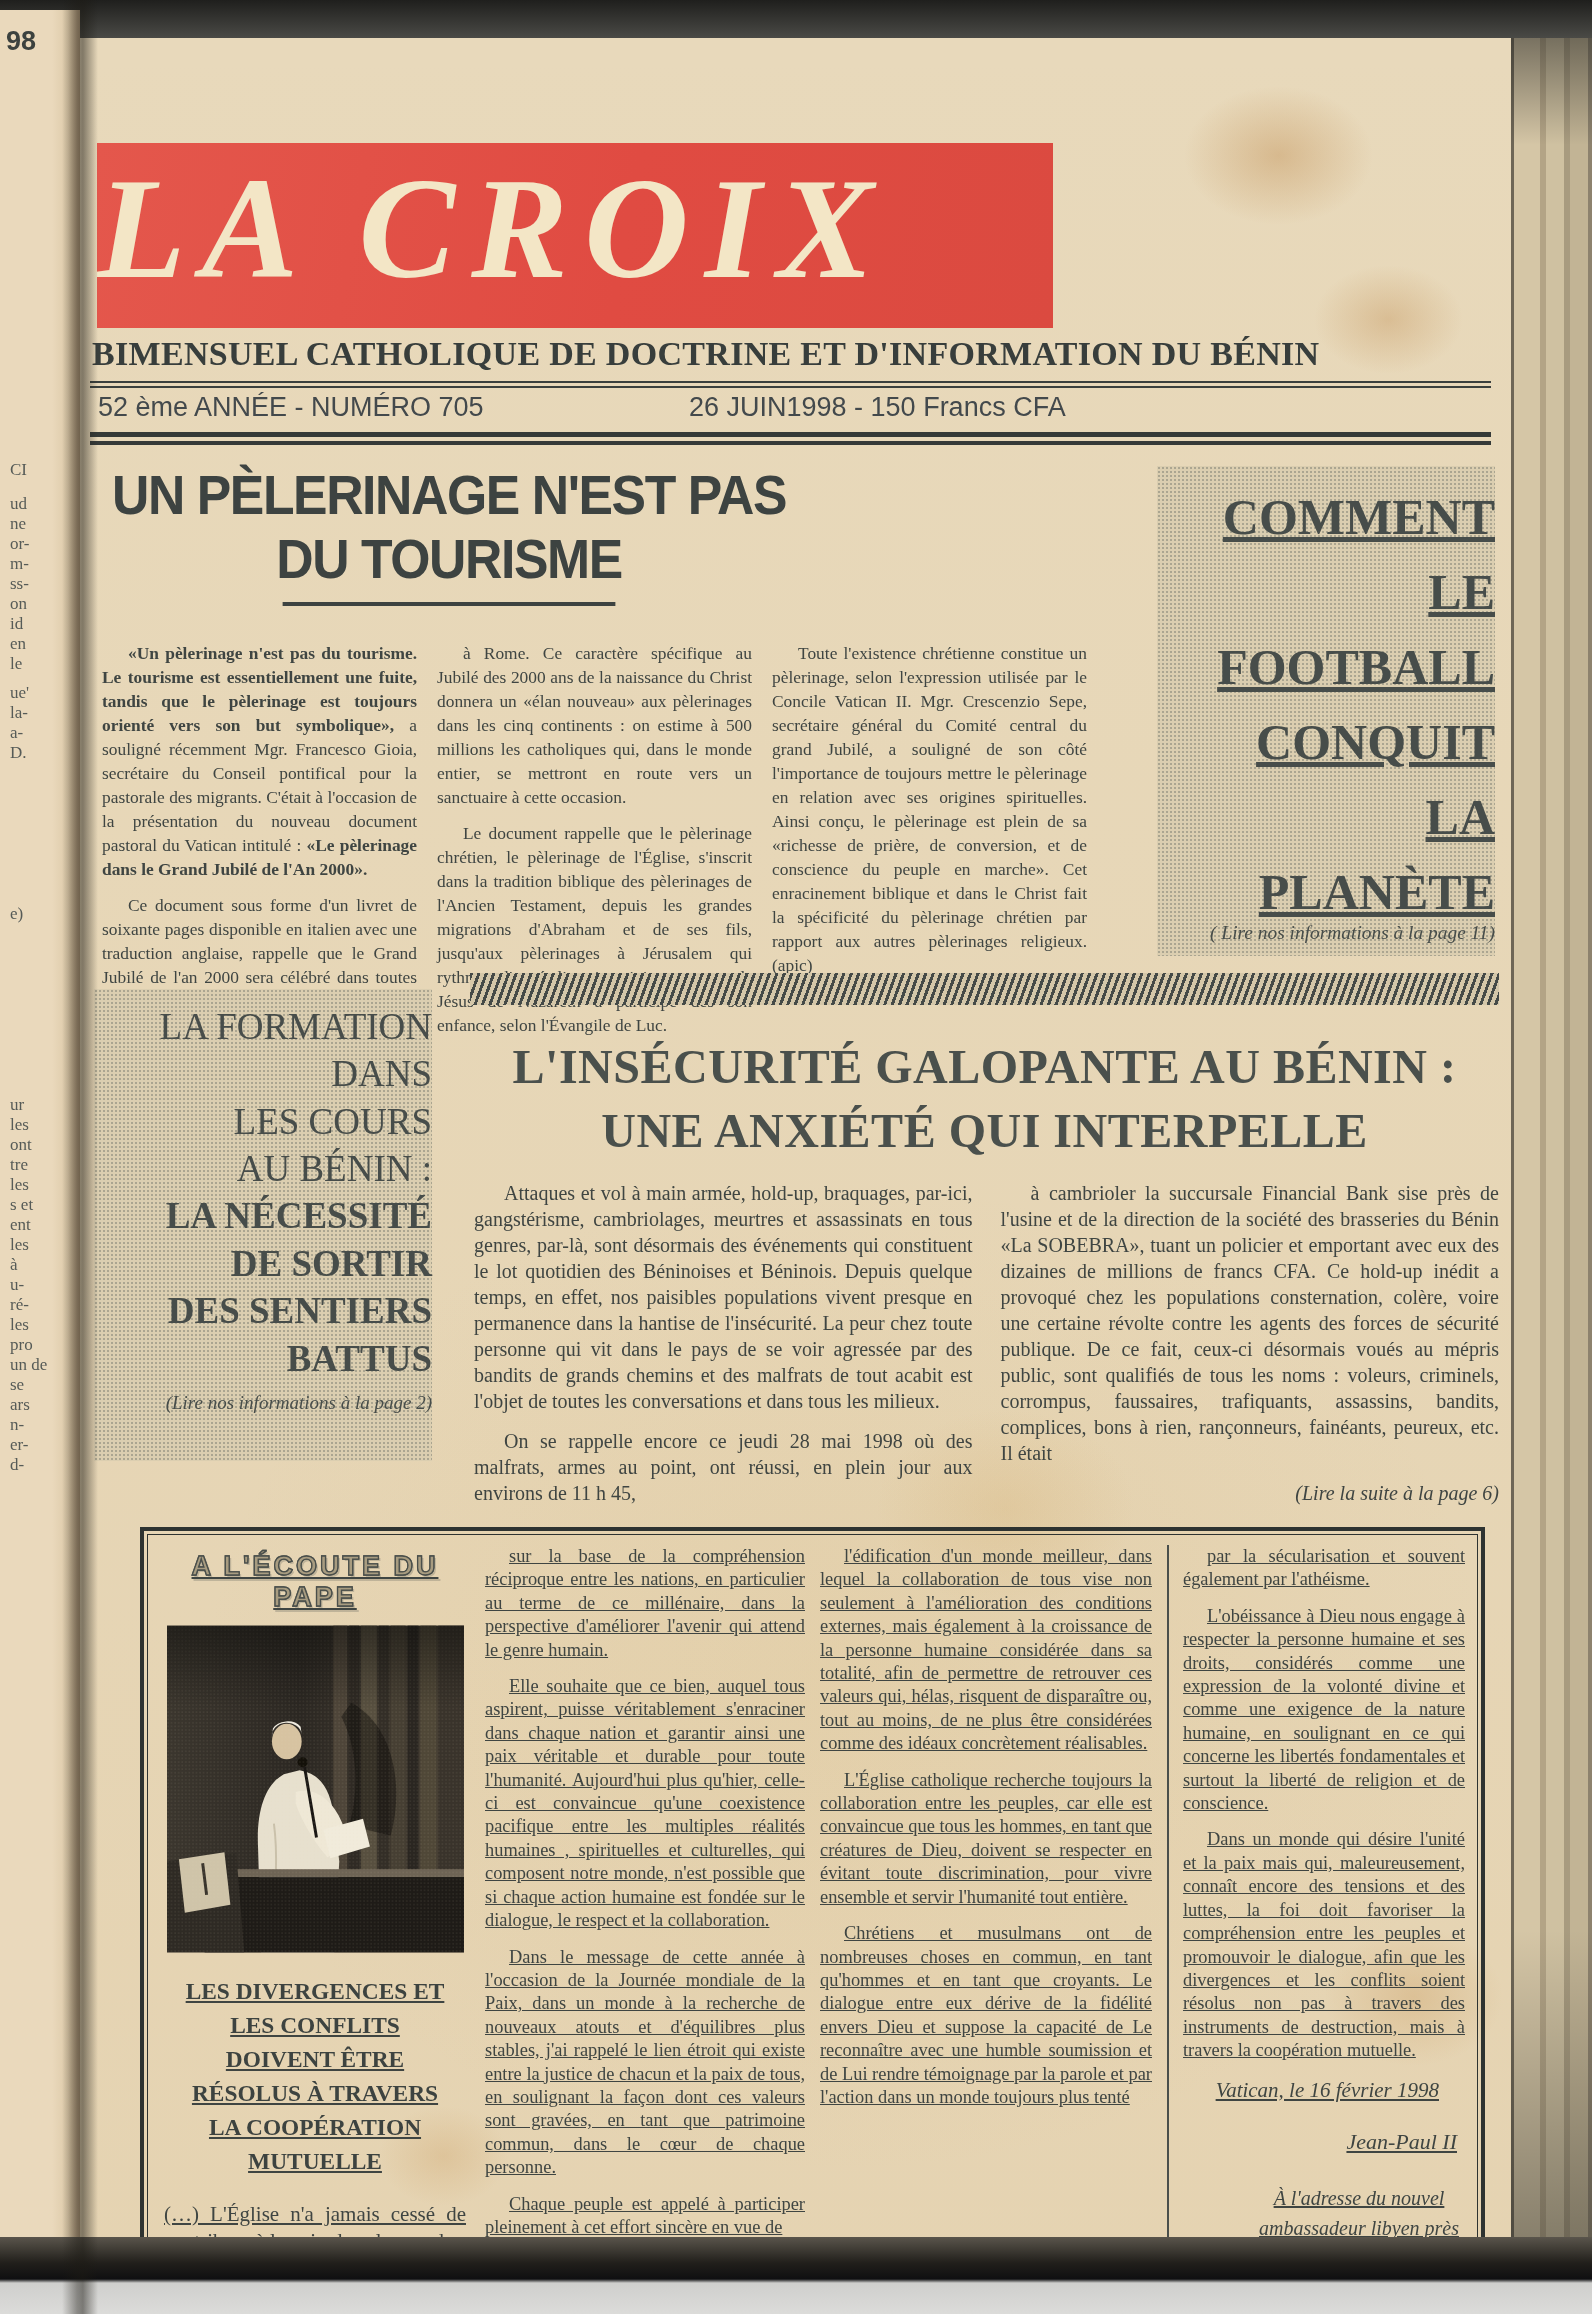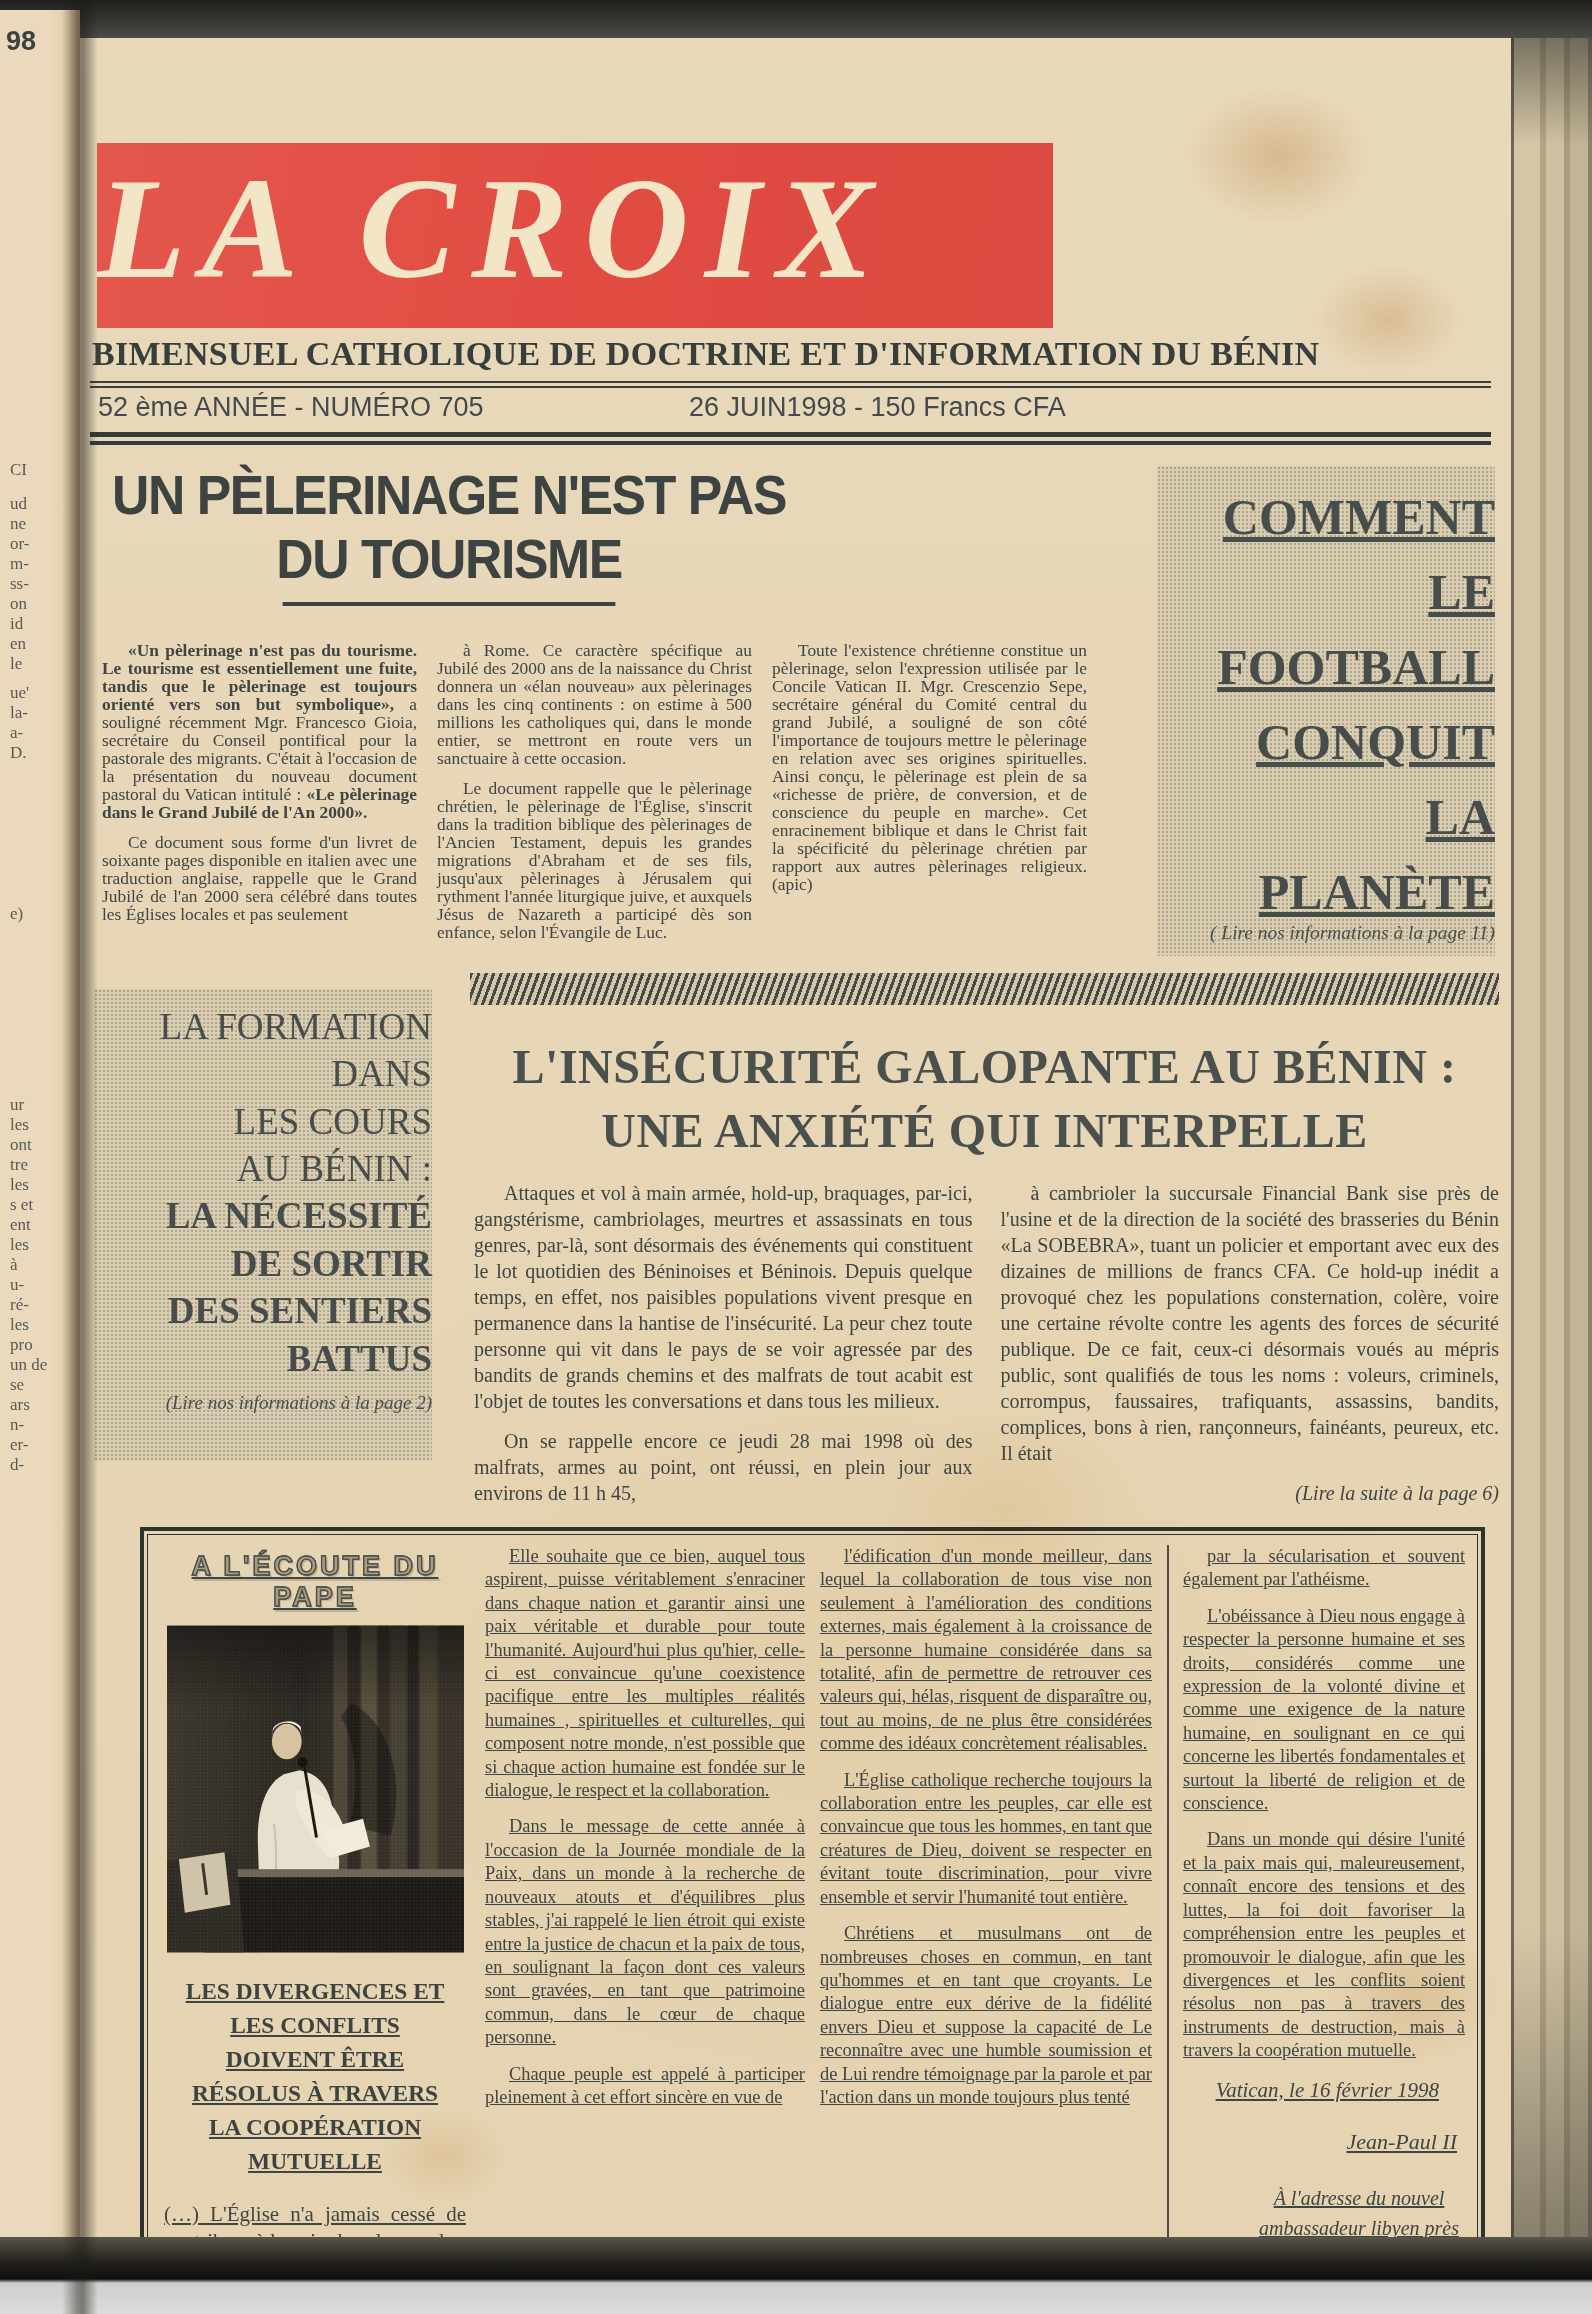--- a/index.html
+++ b/index.html
@@ -56,21 +56,21 @@
     font-size:27px;color:#43494c;}
   .rule-heavy{left:10px;top:396px;width:1401px;height:13px;
     background:linear-gradient(to bottom,#353a38 0 5px,rgba(0,0,0,0) 5px 9px,#353a38 9px 13px);}
 
   
   .lead-headline{left:6px;top:428px;width:726px;text-align:center;
     font-family:"Liberation Sans",sans-serif;font-weight:700;font-size:55px;
     line-height:1.16;color:#3d4341;letter-spacing:-1.5px;transform:scaleX(.94);transform-origin:center;}
   .headline-underline{width:354px;height:4px;background:#3d4341;margin:10px auto 0;}
   .lead-cols{left:22px;top:605px;width:985px;display:flex;gap:20px;}
-  .lead-col{flex:1;font-size:17.4px;line-height:18px;text-align:justify;}
+  .lead-col{flex:1;font-size:17.4px;line-height:24px;text-align:justify;}
   .lead-col p{margin:0 0 12px;text-indent:26px;}
   .b{font-weight:700;}
 
   
   .halftone{background-color:#dbceb0;
     background-image:radial-gradient(rgba(92,98,93,.38) 1px,rgba(0,0,0,0) 1.4px);
     background-size:4px 4px;}
   .football-box{left:1077px;top:430px;width:338px;height:490px;text-align:right;
     color:#474d4a;padding-top:14px;box-sizing:border-box;text-decoration:underline;}
   .fb-line{font-size:50px;font-weight:700;line-height:1.5;}
@@ -278,20 +278,21 @@
         </svg>
         <div class="pope-caption">LES DIVERGENCES ET
 LES CONFLITS
 DOIVENT ÊTRE
 RÉSOLUS À TRAVERS
 LA COOPÉRATION
 MUTUELLE</div>
         <div class="pope-quote">(…) L'Église n'a jamais cessé de contribuer à la paix dans le monde .</div>
       </div>
       <div class="pope-col pope-col-1">
+        <p>sur la base de la compréhension réciproque entre les nations, en particulier au terme de ce millénaire, dans la perspective d'améliorer l'avenir qui attend le genre humain.</p>
         <p>Elle souhaite que ce bien, auquel tous aspirent, puisse véritablement s'enraciner dans chaque nation et garantir ainsi une paix véritable et durable pour toute l'humanité. Aujourd'hui plus qu'hier, celle-ci est convaincue qu'une coexistence pacifique entre les multiples réalités humaines , spirituelles et culturelles, qui composent notre monde, n'est possible que si chaque action humaine est fondée sur le dialogue, le respect et la collaboration.</p>
         <p>Dans le message de cette année à l'occasion de la Journée mondiale de la Paix, dans un monde à la  recherche de nouveaux atouts et d'équilibres plus stables, j'ai rappelé le lien étroit qui existe entre la justice de chacun et la paix de tous,  en soulignant la façon dont ces valeurs sont gravées, en tant que patrimoine commun, dans le cœur de chaque personne.</p>
         <p>Chaque peuple est appelé à participer pleinement à cet effort sincère en vue de</p>
       </div>
       <div class="pope-col pope-col-2">
         <p>l'édification d'un monde meilleur,  dans lequel la collaboration de tous vise non seulement à l'amélioration des conditions externes, mais également à la croissance de la personne humaine considérée dans sa totalité, afin de permettre de retrouver ces valeurs qui, hélas, risquent de disparaître ou, tout au moins, de ne plus être considérées comme des idéaux concrètement réalisables.</p>
         <p>L'Église catholique recherche toujours la collaboration entre les peuples, car elle est convaincue que tous les hommes, en tant que créatures de Dieu, doivent se respecter en évitant toute discrimination, pour vivre ensemble et servir l'humanité tout entière.</p>
         <p>Chrétiens et musulmans ont de nombreuses choses en commun, en tant qu'hommes et en tant que croyants. Le dialogue entre eux dérive de la fidélité envers Dieu et suppose la capacité de Le reconnaître avec une humble soumission et de Lui rendre témoignage par la parole et par l'action dans un monde toujours plus tenté</p>
       </div>
       <div class="pope-col pope-col-3">

